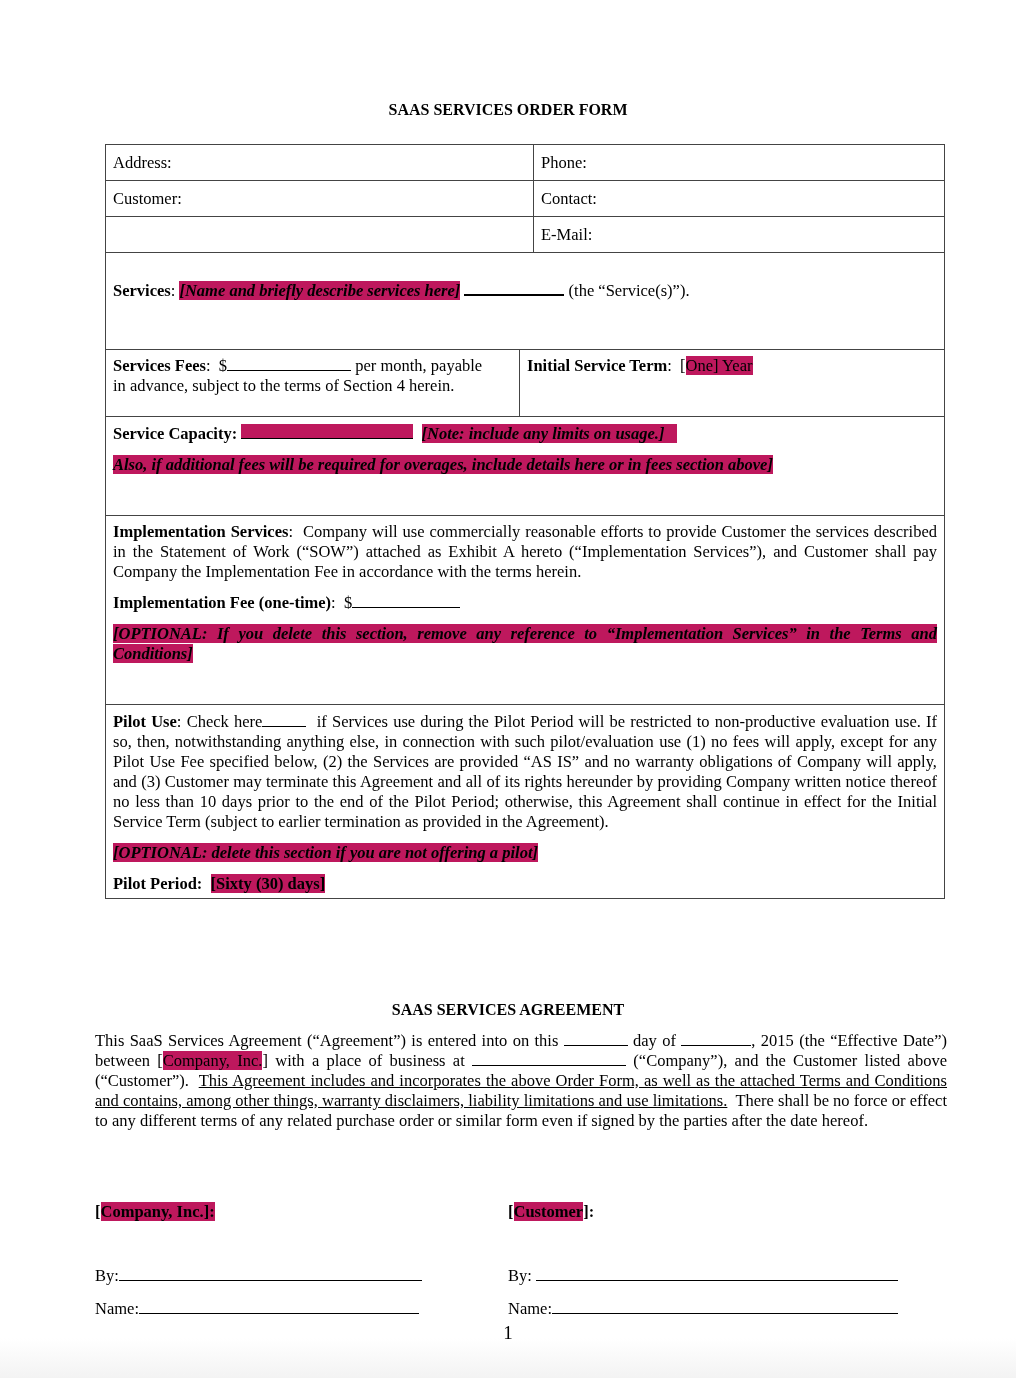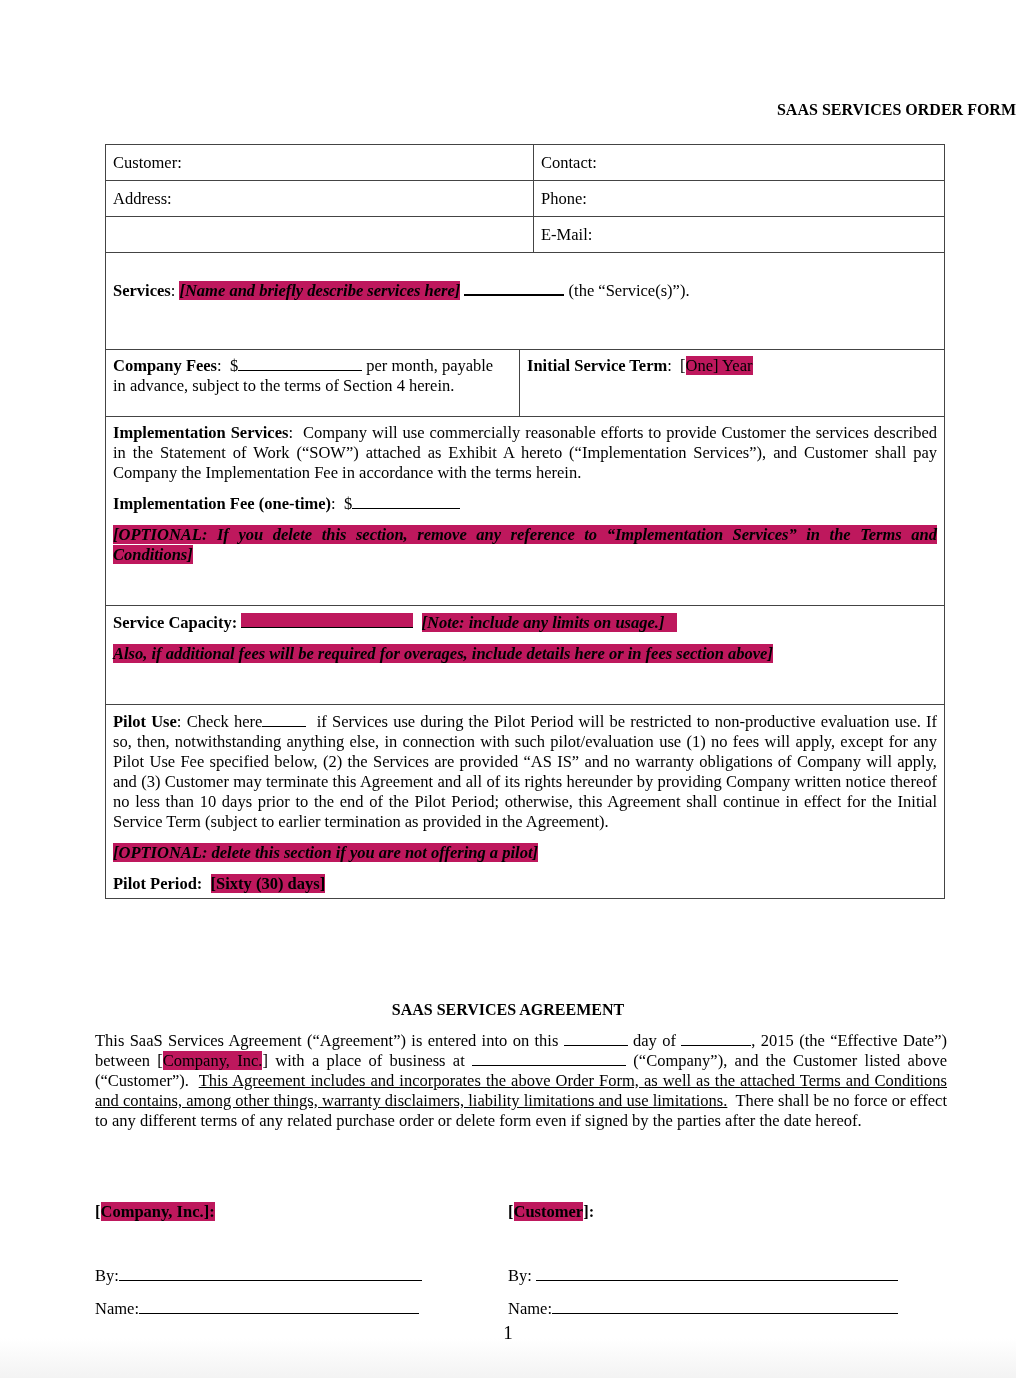--- a/index.html
+++ b/index.html
@@ -54,67 +54,67 @@
       position: absolute; left: 95px; top: 1031px; width: 852px;
       text-align: justify;
     }
     .sig-block { position: absolute; margin-top: 39px; }
     .sig-line { display: inline-block; border-bottom: 1px solid #000; height: 16px; vertical-align: baseline; }
     .page-num { position: absolute; top: 1322px; left: 0; right: 0; text-align: center; font-size: 19px; }
   </style>
 </head>
 <body>
 
-<div class="title" style="top:101px;text-align:right;">SAAS SERVICES ORDER FORM</div>
+<div class="title" style="top:101px;">SAAS SERVICES ORDER FORM</div>
 
 <div class="form">
   <div class="row top">
+    <div class="cell left">Address:</div>
+    <div class="cell right">Phone:</div>
+  </div>
+  <div class="row top">
     <div class="cell left">Customer:</div>
     <div class="cell right">Contact:</div>
-  </div>
-  <div class="row top">
-    <div class="cell left">Address:</div>
-    <div class="cell right">Phone:</div>
   </div>
   <div class="row top">
     <div class="cell left"></div>
     <div class="cell right">E-Mail:</div>
   </div>
 
   <div class="row">
     <div class="services line">
       <b>Services</b><span>: </span><span class="bi hl">[Name and briefly describe services here]</span>
       <span class="blank" style="width:100px;border-bottom:2px solid #000;"></span>
       <span>(the “Service(s)”).</span>
     </div>
   </div>
 
   <div class="row fees-row">
     <div class="cell left line">
-      <b>Company Fees</b><span>:&nbsp; </span><span>$</span><span class="blank" style="width:124px;"></span>
+      <b>Services Fees</b><span>:&nbsp; </span><span>$</span><span class="blank" style="width:124px;"></span>
       <span>per month, payable</span><br>
       <span>in advance, subject to the terms of Section 4 herein.</span>
     </div>
     <div class="cell right line">
       <b>Initial Service Term</b><span>:&nbsp; </span><span>[</span><span class="hl">One</span><span class="hl">] Year</span>
     </div>
   </div>
 
   <div class="row">
+    <div class="capacity line">
+      <p><b>Service Capacity:</b> <span class="hl blank" style="width:172px;"></span>&nbsp; <span class="bi hl">[Note: include any limits on usage.]</span><span class="hl">&nbsp;&nbsp;&nbsp;</span></p>
+      <p class="gap"><span class="bi hl">Also, if additional fees will be required for overages, include details here or in fees section above]</span></p>
+    </div>
+  </div>
+
+  <div class="row">
     <div class="impl line">
       <p><b>Implementation Services</b><span>:&nbsp; </span><span>Company will use commercially reasonable efforts to provide Customer the services described in the Statement of Work (“SOW”) attached as Exhibit A hereto (“Implementation Services”), and Customer shall pay Company the Implementation Fee in accordance with the terms herein.</span></p>
       <p class="gap"><b>Implementation Fee (one-time)</b><span>:&nbsp; </span><span>$</span><span class="blank" style="width:108px;"></span></p>
       <p class="gap"><span class="bi hl">[OPTIONAL: If you delete this section, remove any reference to “Implementation Services” in the Terms and Conditions]</span></p>
-    </div>
-  </div>
-
-  <div class="row">
-    <div class="capacity line">
-      <p><b>Service Capacity:</b> <span class="hl blank" style="width:172px;"></span>&nbsp; <span class="bi hl">[Note: include any limits on usage.]</span><span class="hl">&nbsp;&nbsp;&nbsp;</span></p>
-      <p class="gap"><span class="bi hl">Also, if additional fees will be required for overages, include details here or in fees section above]</span></p>
     </div>
   </div>
 
   <div class="row">
     <div class="pilot line">
       <p><b>Pilot Use</b><span>: </span><span>Check here</span><span class="blank" style="width:44px;"></span>&nbsp; <span>if Services use during the Pilot Period will be restricted to non-productive evaluation use.  If so, then, notwithstanding anything else, in connection with such pilot/evaluation use (1) no fees will apply, except for any Pilot Use Fee specified below, (2) the Services are provided “AS IS” and no warranty obligations of Company will apply, and (3) Customer may terminate this Agreement and all of its rights hereunder by providing Company written notice thereof no less than 10 days prior to the end of the Pilot Period; otherwise, this Agreement shall continue in effect for the Initial Service Term (subject to earlier termination as provided in the Agreement).</span></p>
       <p class="gap"><span class="bi hl">[OPTIONAL:  delete this section if you are not offering a pilot]</span></p>
       <p class="gap"><b>Pilot Period:</b>&nbsp; <b class="hl">[Sixty (30) days]</b></p>
     </div>
   </div>
@@ -123,21 +123,21 @@
 <div class="title" style="top:1001px;font-family:Liberation Serif, serif;">SAAS SERVICES AGREEMENT</div>
 
 <div class="agreement line">
   <span>This SaaS Services Agreement (“Agreement”) is entered into on this</span>
   <span class="blank" style="width:64px;"></span>
   <span>day of</span>
   <span class="blank" style="width:70px;"></span><span>, 2015 (the “Effective Date”) between [</span><span class="hl">Company, Inc.</span><span>] with a place of business at</span>
   <span class="blank" style="width:154px;"></span>
   <span>(“Company”), and the Customer listed above (“Customer”).</span>&nbsp;
   <span class="u">This Agreement includes and incorporates the above Order Form, as well as the attached Terms and Conditions and contains, among other things, warranty disclaimers, liability limitations and use limitations.</span>&nbsp;
-  <span>There shall be no force or effect to any different terms of any related purchase order or delete form even if signed by the parties after the date hereof.</span>
+  <span>There shall be no force or effect to any different terms of any related purchase order or similar form even if signed by the parties after the date hereof.</span>
 </div>
 
 <div class="sig-block" style="left:95px;top:1163px;">
   <div class="line b">
     <span>[</span><span class="hl">Company, Inc.</span><span class="hl">]:</span>
   </div>
   <div class="line" style="margin-top:42px;">
     <span>By:</span><span class="sig-line" style="width:303px;"></span>
   </div>
   <div class="line" style="margin-top:11px;">

